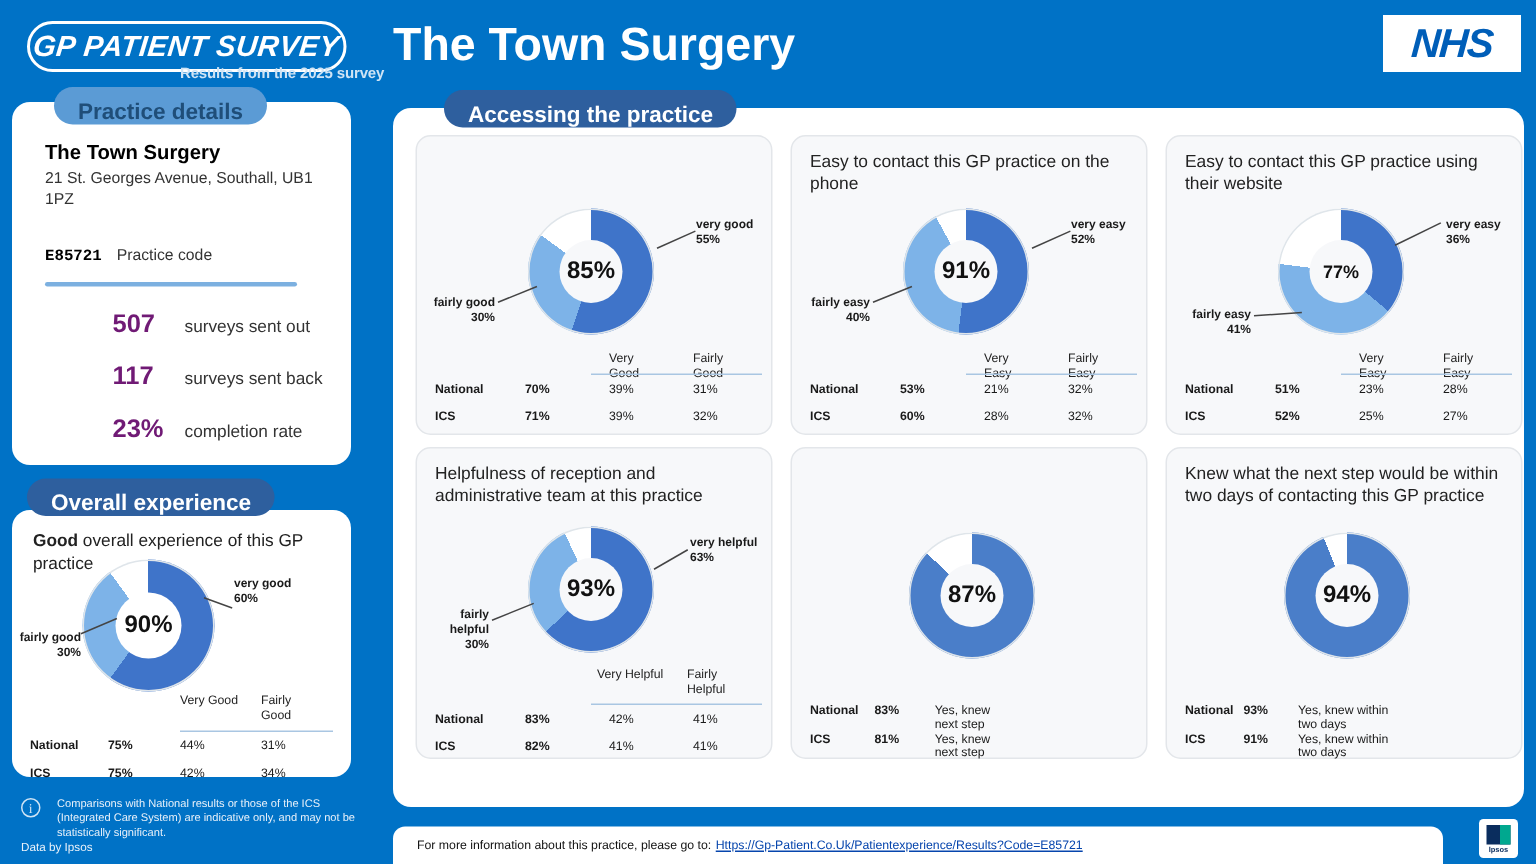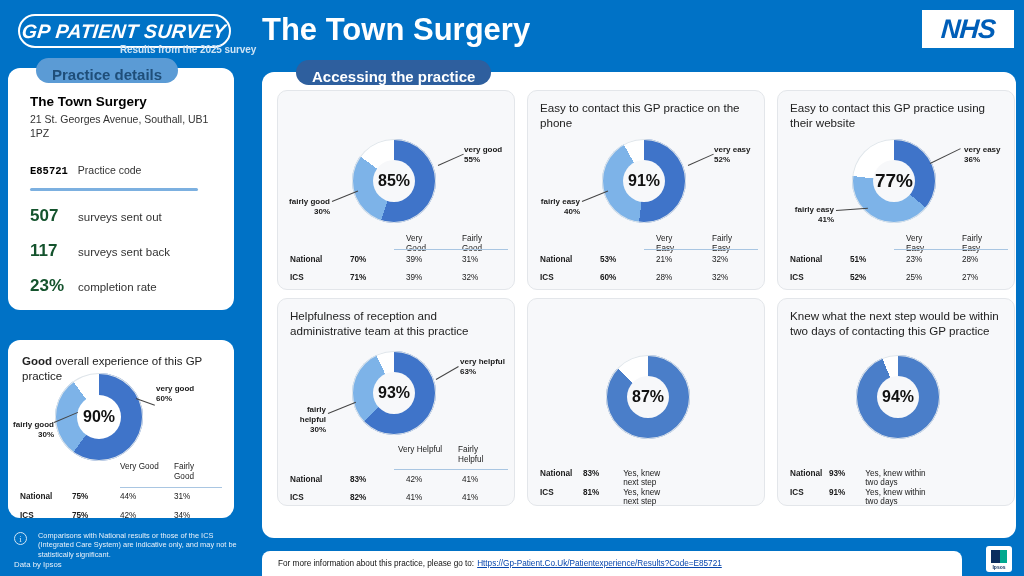--- a/index.html
+++ b/index.html
@@ -65,21 +65,21 @@
     position: absolute; left: 22px; top: 96px;
     font-size: 10.5px; color: #333;
   }
   #practice-code-row b { font-size: 10.5px; color: #000; font-family: Liberation Mono, monospace; }
   #practice-code-row span.lbl { margin-left: 10px; }
   #practice-divider {
     position: absolute; left: 22px; top: 120px;
     width: 168px; height: 3px; background: #7cb0e0; border-radius: 2px;
   }
   .stat-row { position: absolute; left: 22px; display: flex; align-items: baseline; }
-  .stat-num { font-size: 17px; font-weight: bold; color: #14532d; width: 48px; }
+  .stat-num { font-size: 17px; font-weight: bold; color: #701a75; width: 48px; margin-left: 45px; }
   .stat-lbl { font-size: 11.5px; color: #333; }
 
   
   #overall-card { left: 8px; top: 340px; width: 226px; height: 178px; }
   #oe-title {
     position: absolute; left: 14px; top: 14px; width: 200px;
     font-size: 11.5px; color: #222; line-height: 14.5px;
   }
   #oe-title b { font-weight: bold; }
 
@@ -217,20 +217,23 @@
     <div class="stat-row" style="top:173px;">
       <span class="stat-num">117</span>
       <span class="stat-lbl">surveys sent back</span>
     </div>
     <div class="stat-row" style="top:208px;">
       <span class="stat-num">23%</span>
       <span class="stat-lbl">completion rate</span>
     </div>
   </div>
 
+  <div class="tab-pill tab-dark" style="left:18px; top:319px;">
+    <span>Overall experience</span>
+  </div>
   <div class="white-card" id="overall-card">
     <div id="oe-title">
       <b>Good</b><span> overall experience of this GP practice</span>
     </div>
 
     <div class="donut-wrap" style="left:47px; top:33px;">
       <div class="donut" style="width:88px;height:88px;
            background: conic-gradient(from 0deg, #3f74c9 0deg 216deg, #7db3e8 216deg 324deg, #ffffff 324deg 360deg);
            box-shadow: inset 0 0 0 1px #dfe5ea;">
         <div class="hole" style="left:22px;top:22px;width:44px;height:44px;">
@@ -354,21 +357,21 @@
     </div>
   </div>
 
   <div class="metric-card" style="left:777px; top:90px; width:238px; height:200px;">
     <div class="m-title">Easy to contact this GP practice using their website</div>
     <div class="donut-wrap" style="left:74px; top:48px;">
       <div class="donut" style="width:84px;height:84px;
            background: conic-gradient(from 0deg, #3f74c9 0deg 130deg, #7db3e8 130deg 277deg, #ffffff 277deg 360deg);
            box-shadow: inset 0 0 0 1px #dfe5ea;">
         <div class="hole" style="left:21px;top:21px;width:42px;height:42px; background:#f7f8fa;">
-          <span style="font-size:19px;">77%</span>
+          <span style="font-size:12px;">77%</span>
         </div>
       </div>
     </div>
     <div class="callout right" style="left:186px; top:54px;">
       <div>very easy</div>
       <div>36%</div>
     </div>
     <div class="lead" style="left:152px; top:72px; width:34px; transform:rotate(-26deg);"></div>
     <div class="callout left" style="left:8px; top:114px; width:48px;">
       <div>fairly easy</div>

